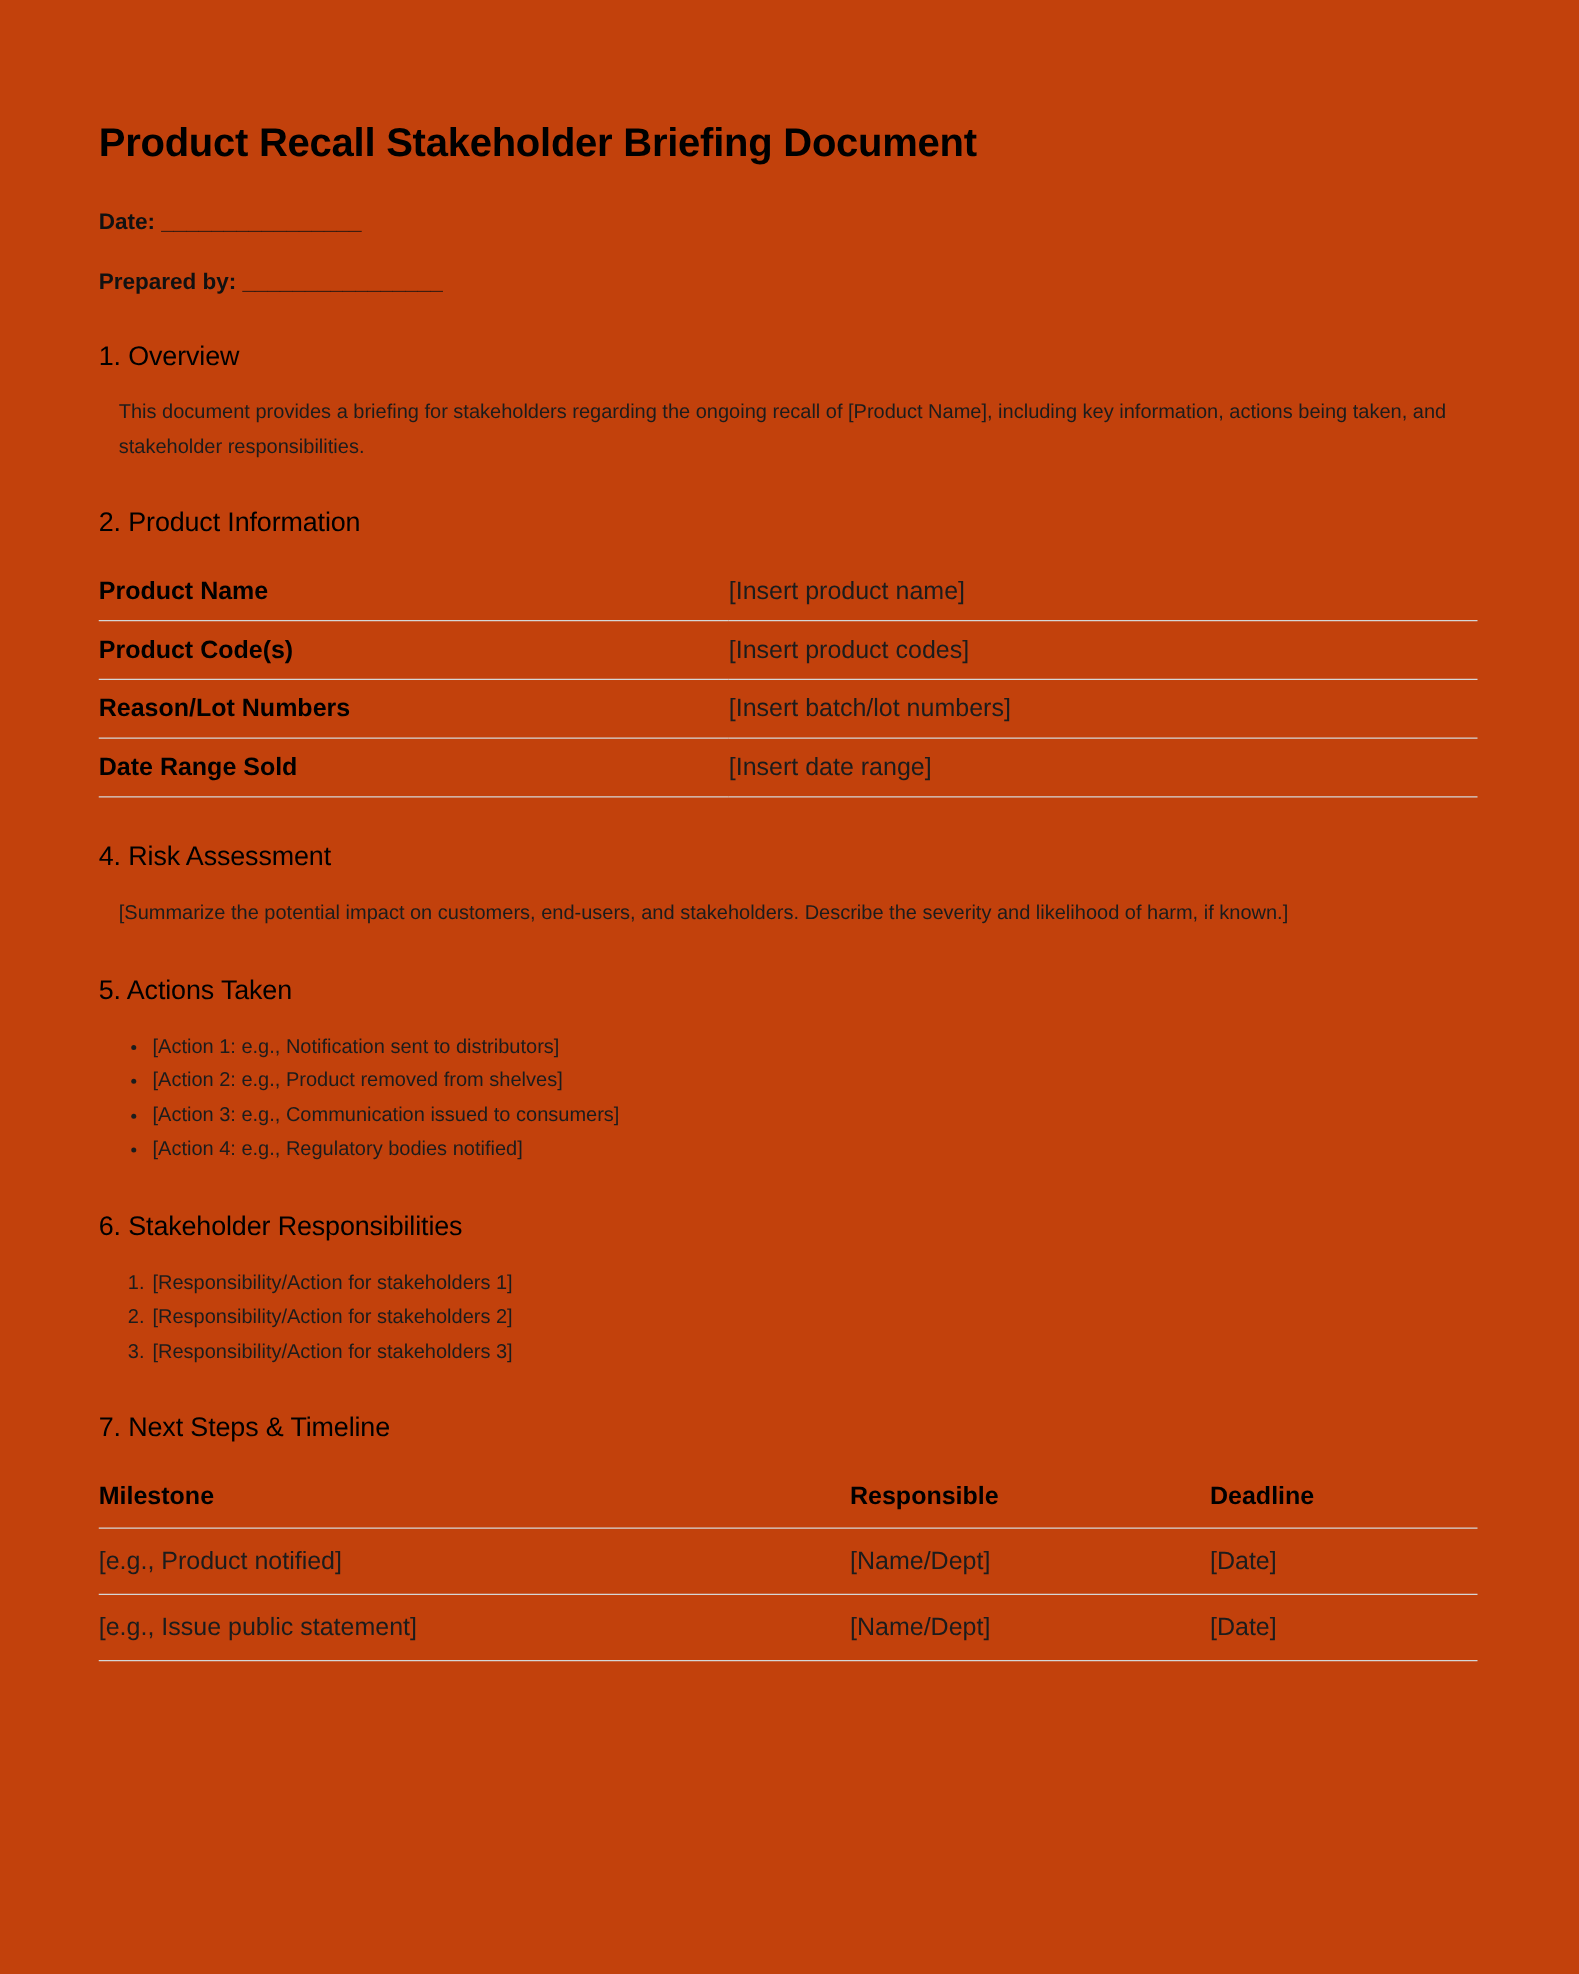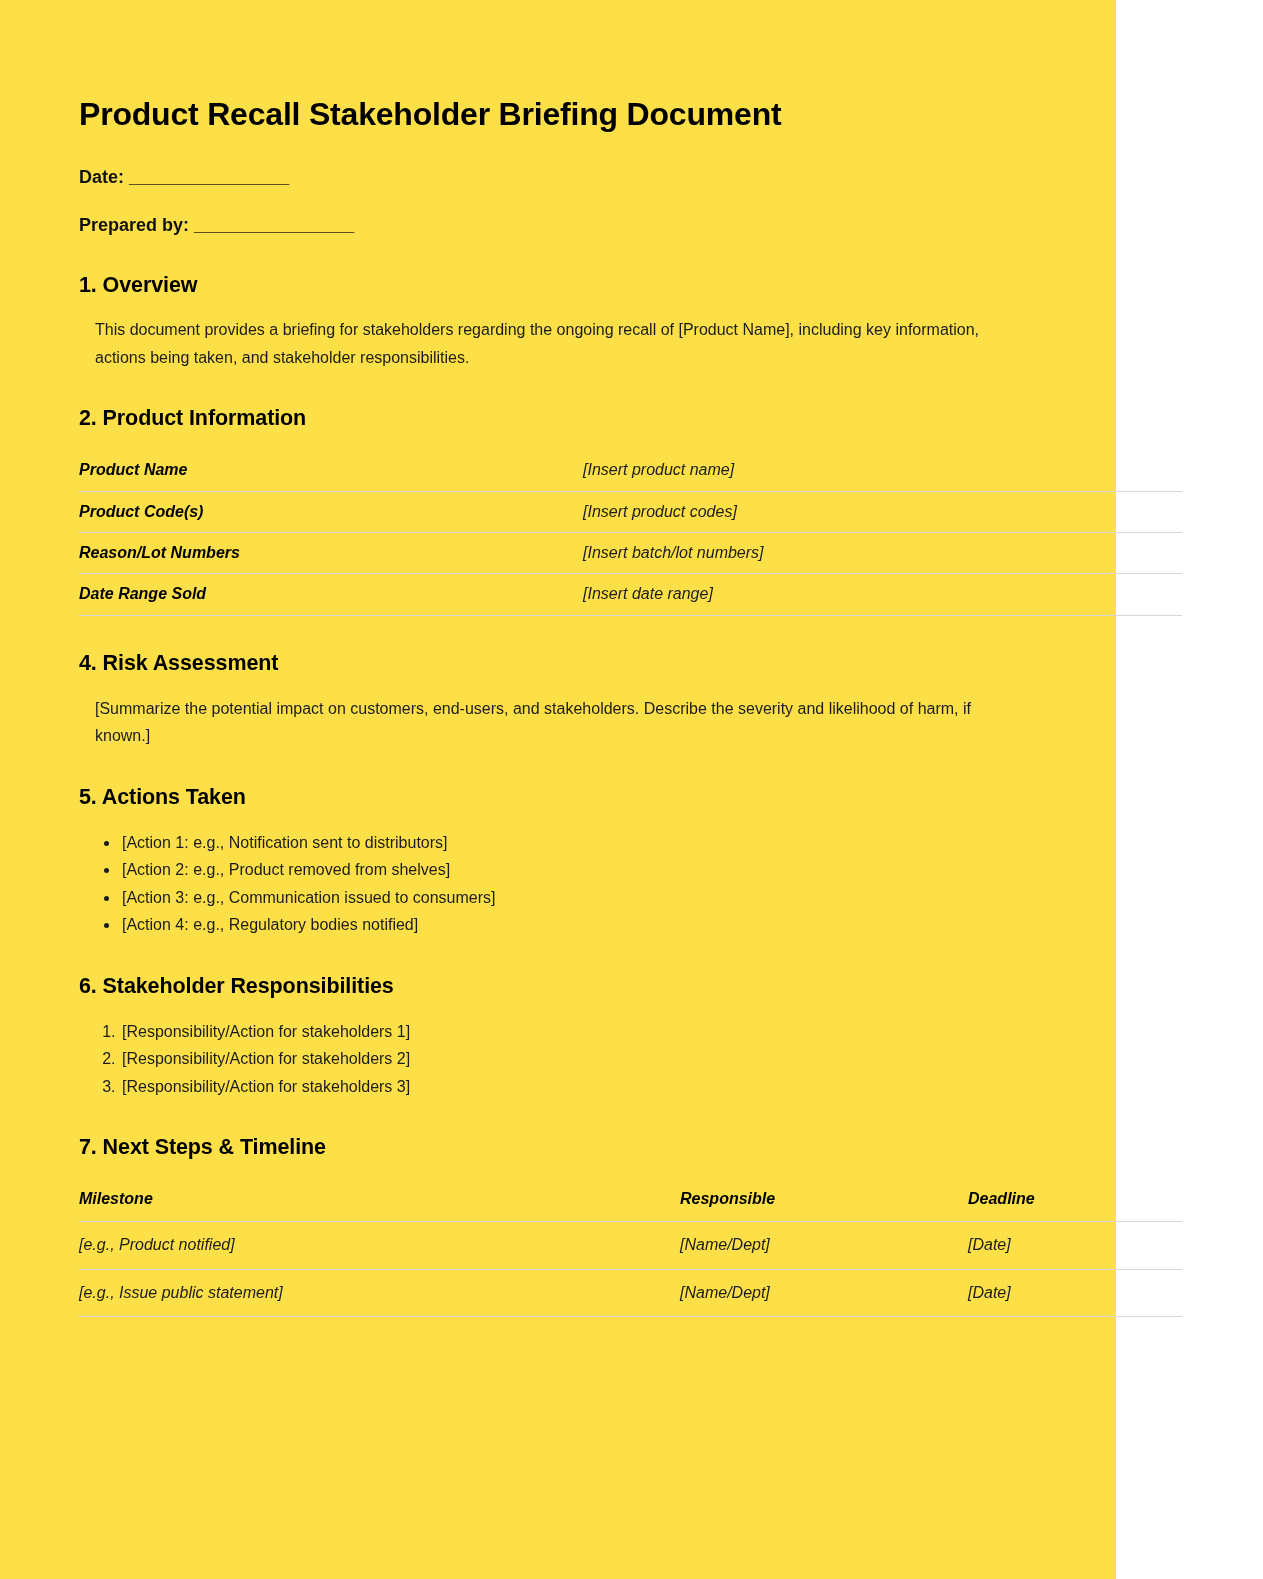--- a/index.html
+++ b/index.html
@@ -10,24 +10,24 @@
   }
   body {
     width: 1263px;
     height: 1579px;
     font-family: "Liberation Sans", sans-serif;
     color: #1a1a1a;
     -webkit-font-smoothing: antialiased;
   }
   .page {
     box-sizing: border-box;
-    width: 1116px;
+    width: 1263px;
     min-height: 1579px;
     padding: 96px 81px 40px 79px;
-    background: #fde047;
+    background: #c2410c;
   }
 
   
   .doc-title {
     font-size: 32px;
     font-weight: bold;
     letter-spacing: -0.2px;
     line-height: 1.18;
     margin: 0 0 32px 0;
     color: #000000;
@@ -43,21 +43,21 @@
     white-space: pre;
   }
   .meta-line:last-of-type { margin-bottom: 0; }
 
   
   .section {
     margin-top: 34px;
   }
   .section-title {
     font-size: 21.5px;
-    font-weight: bold;
+    font-weight: normal;
     color: #000000;
     margin: 0 0 18px 0;
     line-height: 1.25;
     letter-spacing: -0.1px;
   }
 
   
   .para {
     font-size: 16px;
     line-height: 1.72;
@@ -69,26 +69,25 @@
   
   table.doc-table {
     border-collapse: collapse;
     width: 1103px;
     table-layout: fixed;
   }
   table.doc-table td,
   table.doc-table th {
     text-align: left;
     vertical-align: top;
-    font-size: 16px;
+    font-size: 20px;
     line-height: 1.4;
     padding: 9px 6px 9px 0;
     border-bottom: 1px solid #d6d6d6;
     color: #1c1c1c;
-    font-style: italic;
   }
   table.doc-table th {
     font-weight: bold;
     color: #000000;
   }
   
   table.product-table td.label {
     font-weight: bold;
     color: #000000;
     width: 498px;

